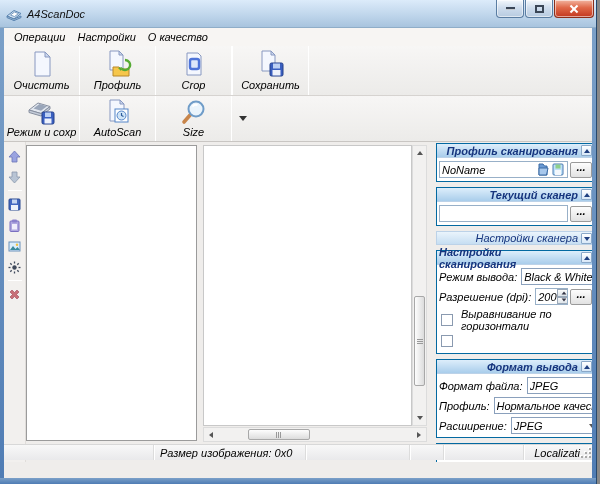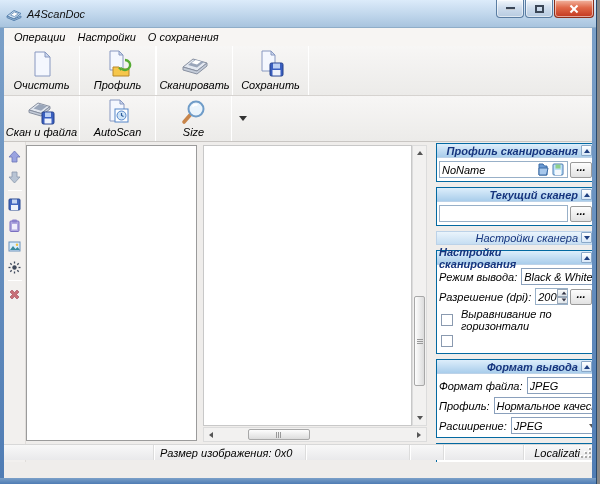--- a/index.html
+++ b/index.html
@@ -101,21 +101,21 @@
   .select { height:17px; background:#fff; border:1px solid #8aa0bc; display:flex; align-items:center; padding:0 2px; flex:none; }
   .select .val { flex:1; white-space:nowrap; overflow:hidden; }
   .select .tri-d { margin:0 1px; }
   .spin { width:14px; height:15px; display:flex; flex-direction:column; flex:none; margin-left:auto; }
   .spin div { flex:1; border:1px solid #9aa8b8; background:linear-gradient(#fbfbfb,#dde4ea); display:flex; align-items:center; justify-content:center; }
   .spin .tri-u { border-bottom-color:#334; transform:scale(.8); }
   .spin .tri-d { border-top-color:#334; transform:scale(.8); }
   .checkbox { width:12px; height:12px; background:#fff; border:1px solid #8a9ab0; flex:none; }
   .cb-row { display:flex; align-items:center; gap:8px; margin:0 0 3px 2px; }
   .scanner-settings-bar { margin:0 1px 5px 1px; height:14px; background:linear-gradient(#eaf4fc,#c6def2);
-    border:1px solid #bcd2e8; display:flex; align-items:flex-start; justify-content:flex-end; gap:3px; padding:0 2px; color:#16357e; }
+    border:1px solid #bcd2e8; display:flex; align-items:flex-end; justify-content:flex-end; gap:3px; padding:0 2px; color:#16357e; }
   .field-icon { width:15px; height:14px; display:flex; align-items:center; justify-content:center; flex:none; }
 
   
   .statusbar { position:absolute; left:4px; right:4px; top:444px; height:16px;
     background:linear-gradient(#f8f8f8,#e9e9eb); border-top:1px solid #d8d8d8; display:flex; align-items:center; }
   .st-cell { height:100%; display:flex; align-items:center; padding:0 6px; border-right:1px solid #dcdcdc; box-shadow:1px 0 0 #fff; }
   .st-0 { width:150px; } .st-1 { width:152px; } .st-2 { width:104px; } .st-3 { width:34px; } .st-4 { width:80px; }
   .st-5 { flex:1; justify-content:flex-end; padding-right:12px; }
   .grip { position:absolute; right:1px; bottom:2px; width:10px; height:10px; }
   .grip i { position:absolute; width:2px; height:2px; background:#aaa; box-shadow:-1px -1px 0 #fff; }
@@ -151,21 +151,21 @@
         </span>
       <span class="wbtn close">
           <span class="glyph-close"></span>
         </span>
     </span>
   </div>
 
   <div class="menubar">
     <span class="menu-item">Операции</span>
     <span class="menu-item">Настройки</span>
-    <span class="menu-item">О сохранения</span>
+    <span class="menu-item">О качество</span>
   </div>
 
   <div class="toolbar toolbar1">
     <div class="tbtn">
       <span>
         <svg width="28" height="28" viewBox="0 0 28 28">
           <path d="M7 2h10l5 5v19H7z" fill="#f4f7fe" stroke="#8898c0"></path>
           <path d="M17 2l5 5h-5z" fill="#ccd8ef" stroke="#8898c0"></path>
         </svg>
       </span>
@@ -178,32 +178,30 @@
           <path d="M6 1h9l4 4v15H6z" fill="#f4f7fe" stroke="#8898c0"></path>
           <path d="M15 1l4 4h-4z" fill="#ccd8ef" stroke="#8898c0"></path>
           <path d="M9 17h6l2 2h8v7H9z" fill="#f6c64a" stroke="#b8882a"></path>
           <path d="M21 10a5 5 0 1 1-3.5 8.5" fill="none" stroke="#55aa33" stroke-width="2.4"></path>
           <path d="M14 18l4-1-1 4z" fill="#55aa33"></path>
         </svg>
       </span>
       <span class="lbl">Профиль</span>
     </div>
     <div class="tsep"></div>
-    <div class="tsep"></div>
     <div class="tbtn">
       <span>
         <svg width="28" height="28" viewBox="0 0 28 28">
-          <path d="M2 17l10-8 14 4-10 8z" fill="#e3e8f0" stroke="#8890a0"></path>
-          <path d="M2 17l14 4 10-8v3l-10 8-14-4z" fill="#c4ccd9" stroke="#8890a0"></path>
-          <path d="M7 15l7-5.5 9 2.6-7 5.5z" fill="#9aa6ba"></path>
-          <path d="M10.5 13l4-3 5.5 1.6-4 3z" fill="#ffffff"></path>
-        </svg>
-      </span>
-      <span class="lbl">Сканировать</span>
-    </div>
+          <path d="M7 3h11l3 3v19H7z" fill="#f4f7fe" stroke="#8898c0"></path>
+          <rect x="10" y="9" width="9" height="10" rx="2" fill="#dfe8fa" stroke="#4f74d8" stroke-width="2.4"></rect>
+        </svg>
+      </span>
+      <span class="lbl">Crop</span>
+    </div>
+    <div class="tsep"></div>
     <div class="tsep"></div>
     <div class="tbtn">
       <span>
         <svg width="28" height="28" viewBox="0 0 28 28">
           <path d="M5 1h9l4 4v16H5z" fill="#f4f7fe" stroke="#8898c0"></path>
           <path d="M14 1l4 4h-4z" fill="#ccd8ef" stroke="#8898c0"></path>
           <rect x="13" y="13" width="13" height="13" rx="1.5" fill="#3a5fc0" stroke="#24408a"></rect>
           <rect x="16" y="13.5" width="7" height="5" fill="#bcd0f4"></rect>
           <rect x="15.5" y="20" width="8" height="5.5" fill="#eef2fc"></rect>
         </svg>
@@ -218,21 +216,21 @@
       <span>
         <svg width="28" height="26" viewBox="0 0 28 26">
           <path d="M1 11l9-7 12 3.5-9 7z" fill="#e3e8f0" stroke="#8890a0"></path>
           <path d="M1 11l12 3.5 9-7v2.5l-9 7-12-3.5z" fill="#c4ccd9" stroke="#8890a0"></path>
           <path d="M5.5 9.5l6-4.5 7.5 2.2-6 4.5z" fill="#9aa6ba"></path>
           <rect x="14" y="13" width="12" height="12" rx="1.5" fill="#3a5fc0" stroke="#24408a"></rect>
           <rect x="17" y="13.5" width="6" height="4.5" fill="#bcd0f4"></rect>
           <rect x="16.5" y="19.5" width="7" height="5" fill="#eef2fc"></rect>
         </svg>
       </span>
-      <span class="lbl">Скан и файла</span>
+      <span class="lbl">Режим и сохр</span>
     </div>
     <div class="tsep"></div>
     <div class="tbtn">
       <span>
         <svg width="28" height="26" viewBox="0 0 28 26">
           <path d="M6 1h10l4 4v17H6z" fill="#f4f7fe" stroke="#8898c0"></path>
           <path d="M16 1l4 4h-4z" fill="#ccd8ef" stroke="#8898c0"></path>
           <rect x="11" y="10" width="13" height="13" fill="#ffffff" stroke="#5585c8"></rect>
           <circle cx="17.5" cy="16.5" r="4.5" fill="#cfe4f7" stroke="#5585c8"></circle>
           <path d="M17.5 14v2.5l2 1" fill="none" stroke="#2a5a9a" stroke-width="1.2"></path>

